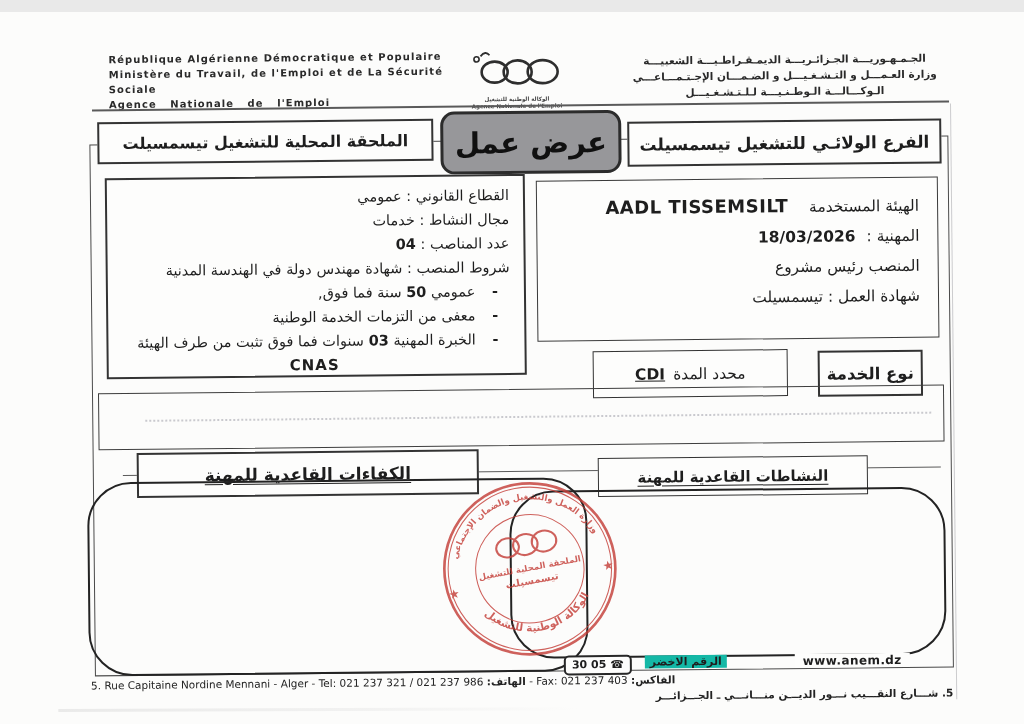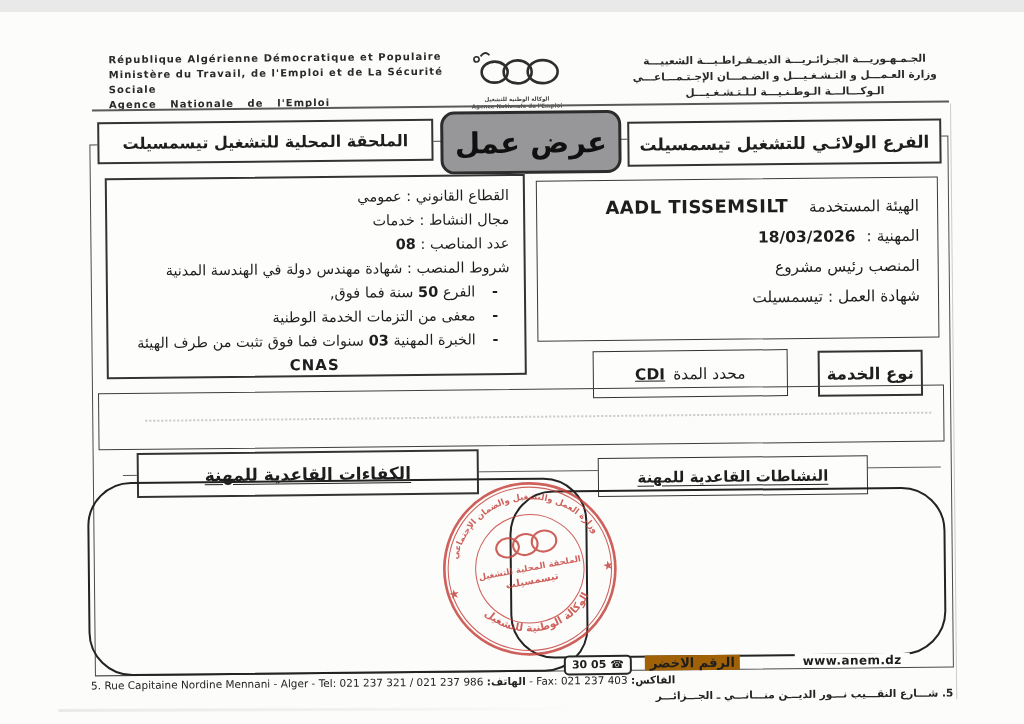--- a/index.html
+++ b/index.html
@@ -67,21 +67,21 @@
   
   .round-left{left:86px;top:466px;width:496px;height:190px;border:2.5px solid #232323;border-radius:44px;}
   .round-right{left:508px;top:479px;width:432px;height:164px;border:2.5px solid #232323;border-radius:44px;}
 
   
   .stamp{left:433px;top:462px;width:190px;height:190px;opacity:.82;transform:rotate(-10deg);}
 
   
   .green-badge{left:561px;top:644px;border:2px solid #272727;border-radius:5px;background:#fdfdfc;
     padding:0 6px;font-size:11px;font-weight:bold;height:16px;line-height:16px;}
-  .green-label{left:642px;top:645px;font-size:13px;font-weight:bold;background:#a16207;padding:0 5px;}
+  .green-label{left:642px;top:645px;font-size:11px;font-weight:bold;background:#14b8a6;padding:0 5px;}
   .website{left:792px;top:645px;font-size:12px;font-weight:bold;background:#fdfdfc;padding:0 8px;letter-spacing:.4px;}
   .addr-line{left:88px;top:663px;width:862px;font-size:10.5px;white-space:nowrap;color:#232323;}
   .addr-line .arword{font-weight:bold;text-align:center;}
   .addr-ar{right:74px;top:679px;font-size:10.5px;font-weight:bold;color:#232323;}
 
   .smudge{left:55px;top:694px;width:520px;height:3px;opacity:.4;
     background:linear-gradient(90deg,#cfcfcf 0%,#e2e2e2 60%,transparent 100%);transform:rotate(.4deg);}
 </style>
 </head>
 <body>
@@ -146,26 +146,26 @@
         <span>شهادة العمل :</span>
         <span>تيسمسيلت</span>
       </div>
     </div>
 
     <div class="abs cond-box" dir="rtl">
       <div class="cond-line">القطاع القانوني : عمومي</div>
       <div class="cond-line">مجال النشاط : خدمات</div>
       <div class="cond-line">
         <span>عدد المناصب :</span>
-        <b>08</b>
+        <b>04</b>
       </div>
       <div class="cond-line">شروط المنصب : شهادة مهندس دولة في الهندسة المدنية</div>
       <div class="cond-line bullet">
         <span class="dash">-</span>
-        <span>الفرع</span>
+        <span>عمومي</span>
         <b>50</b>
         <span>سنة فما فوق,</span>
       </div>
       <div class="cond-line bullet">
         <span class="dash">-</span>
         <span>معفى من التزمات الخدمة الوطنية</span>
       </div>
       <div class="cond-line bullet">
         <span class="dash">-</span>
         <span>الخبرة المهنية</span>

